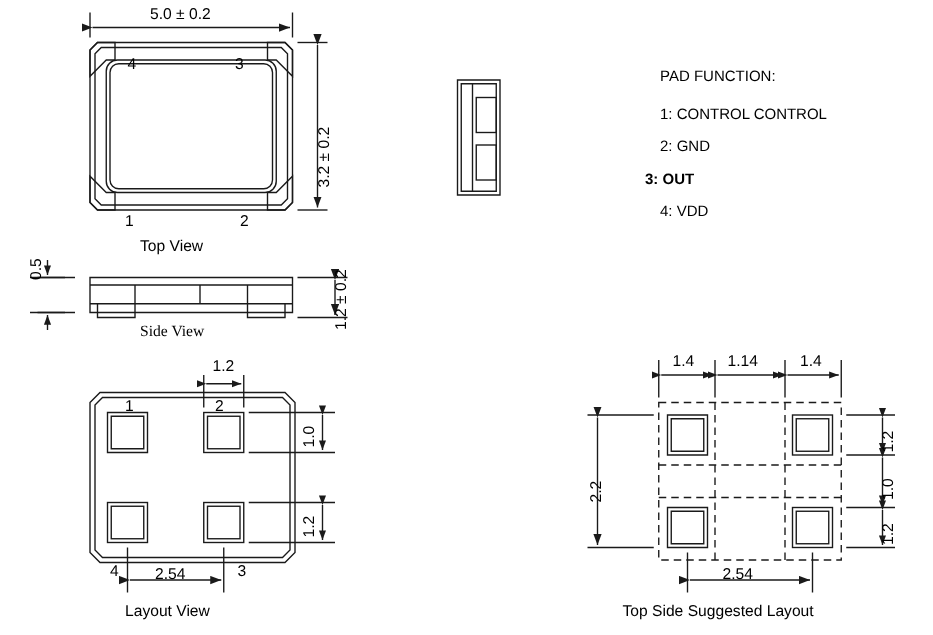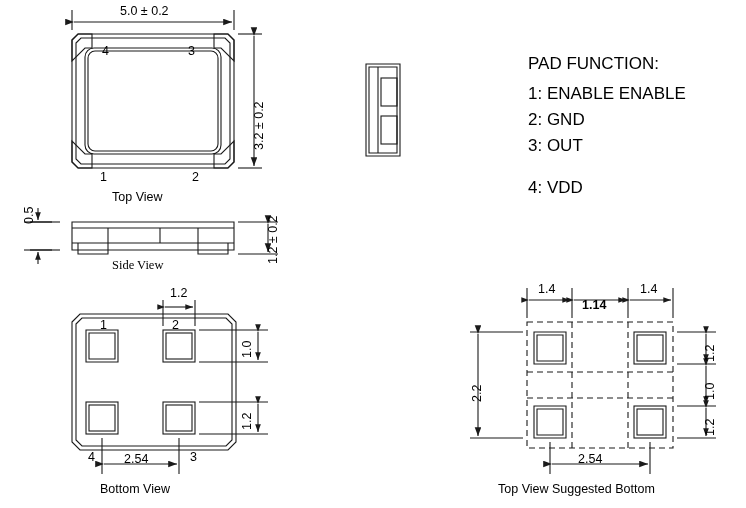--- a/index.html
+++ b/index.html
@@ -9,21 +9,21 @@
     font-family:"Liberation Sans", sans-serif;
     color:#000;
     position:relative;
     overflow:hidden;
   }
   .stage{position:absolute;left:0;top:0;width:638px;height:508px;}
   .lbl{position:absolute;font-size:12.5px;color:#000;white-space:nowrap;}
   .lbl.vert{transform-origin:0 0;}
   .caption{position:absolute;font-size:12.5px;white-space:nowrap;}
   svg{position:absolute;left:0;top:0;}
-  .padfn{position:absolute;font-size:17px;white-space:nowrap;}
+  .padfn{position:absolute;font-size:12px;white-space:nowrap;}
 </style>
 </head>
 <body>
 
 <div class="stage">
 
   <svg width="746" height="508" viewBox="0 0 746 508">
     <defs>
       <marker id="ah" markerWidth="9" markerHeight="9" refX="8" refY="3" orient="auto" markerUnits="strokeWidth">
         <path d="M0,0 L8,3 L0,6 z" fill="#1a1a1a"></path>
@@ -164,31 +164,31 @@
   <div class="caption" style="left:112px;top:258px;font-family:Liberation Serif, serif;">Side View</div>
 
   <div class="lbl" style="left:170px;top:286px;">1.2</div>
   <div class="lbl" style="left:100px;top:318px;">1</div>
   <div class="lbl" style="left:172px;top:318px;">2</div>
   <div class="lbl" style="left:88px;top:450px;">4</div>
   <div class="lbl" style="left:190px;top:450px;">3</div>
   <div class="lbl vert" style="left:240px;top:358px;transform:rotate(-90deg);">1.0</div>
   <div class="lbl vert" style="left:240px;top:430px;transform:rotate(-90deg);">1.2</div>
   <div class="lbl" style="left:124px;top:452px;">2.54</div>
-  <div class="caption" style="left:100px;top:482px;">Bottom View</div>
+  <div class="caption" style="left:100px;top:482px;">Layout View</div>
 
   <div class="lbl" style="left:538px;top:282px;">1.4</div>
-  <div class="lbl" style="left:582px;top:298px;font-weight:bold;">1.14</div>
+  <div class="lbl" style="left:582px;top:282px;">1.14</div>
   <div class="lbl" style="left:640px;top:282px;">1.4</div>
   <div class="lbl vert" style="left:470px;top:402px;transform:rotate(-90deg);">2.2</div>
   <div class="lbl vert" style="left:703px;top:362px;transform:rotate(-90deg);">1.2</div>
   <div class="lbl vert" style="left:703px;top:400px;transform:rotate(-90deg);">1.0</div>
   <div class="lbl vert" style="left:703px;top:436px;transform:rotate(-90deg);">1.2</div>
   <div class="lbl" style="left:578px;top:452px;">2.54</div>
-  <div class="caption" style="left:498px;top:482px;">Top View Suggested Bottom</div>
+  <div class="caption" style="left:498px;top:482px;">Top Side Suggested Layout</div>
 
   <div class="padfn" style="left:528px;top:54px;font-weight:normal;">PAD FUNCTION:</div>
-  <div class="padfn" style="left:528px;top:84px;">1: ENABLE ENABLE</div>
+  <div class="padfn" style="left:528px;top:84px;">1: CONTROL CONTROL</div>
   <div class="padfn" style="left:528px;top:110px;text-align:right;">2: GND</div>
-  <div class="padfn" style="left:528px;top:136px;">3: OUT</div>
-  <div class="padfn" style="left:528px;top:178px;">4: VDD</div>
+  <div class="padfn" style="left:516px;top:136px;font-weight:bold;">3: OUT</div>
+  <div class="padfn" style="left:528px;top:162px;">4: VDD</div>
 
 </div>
 
 </body></html>

